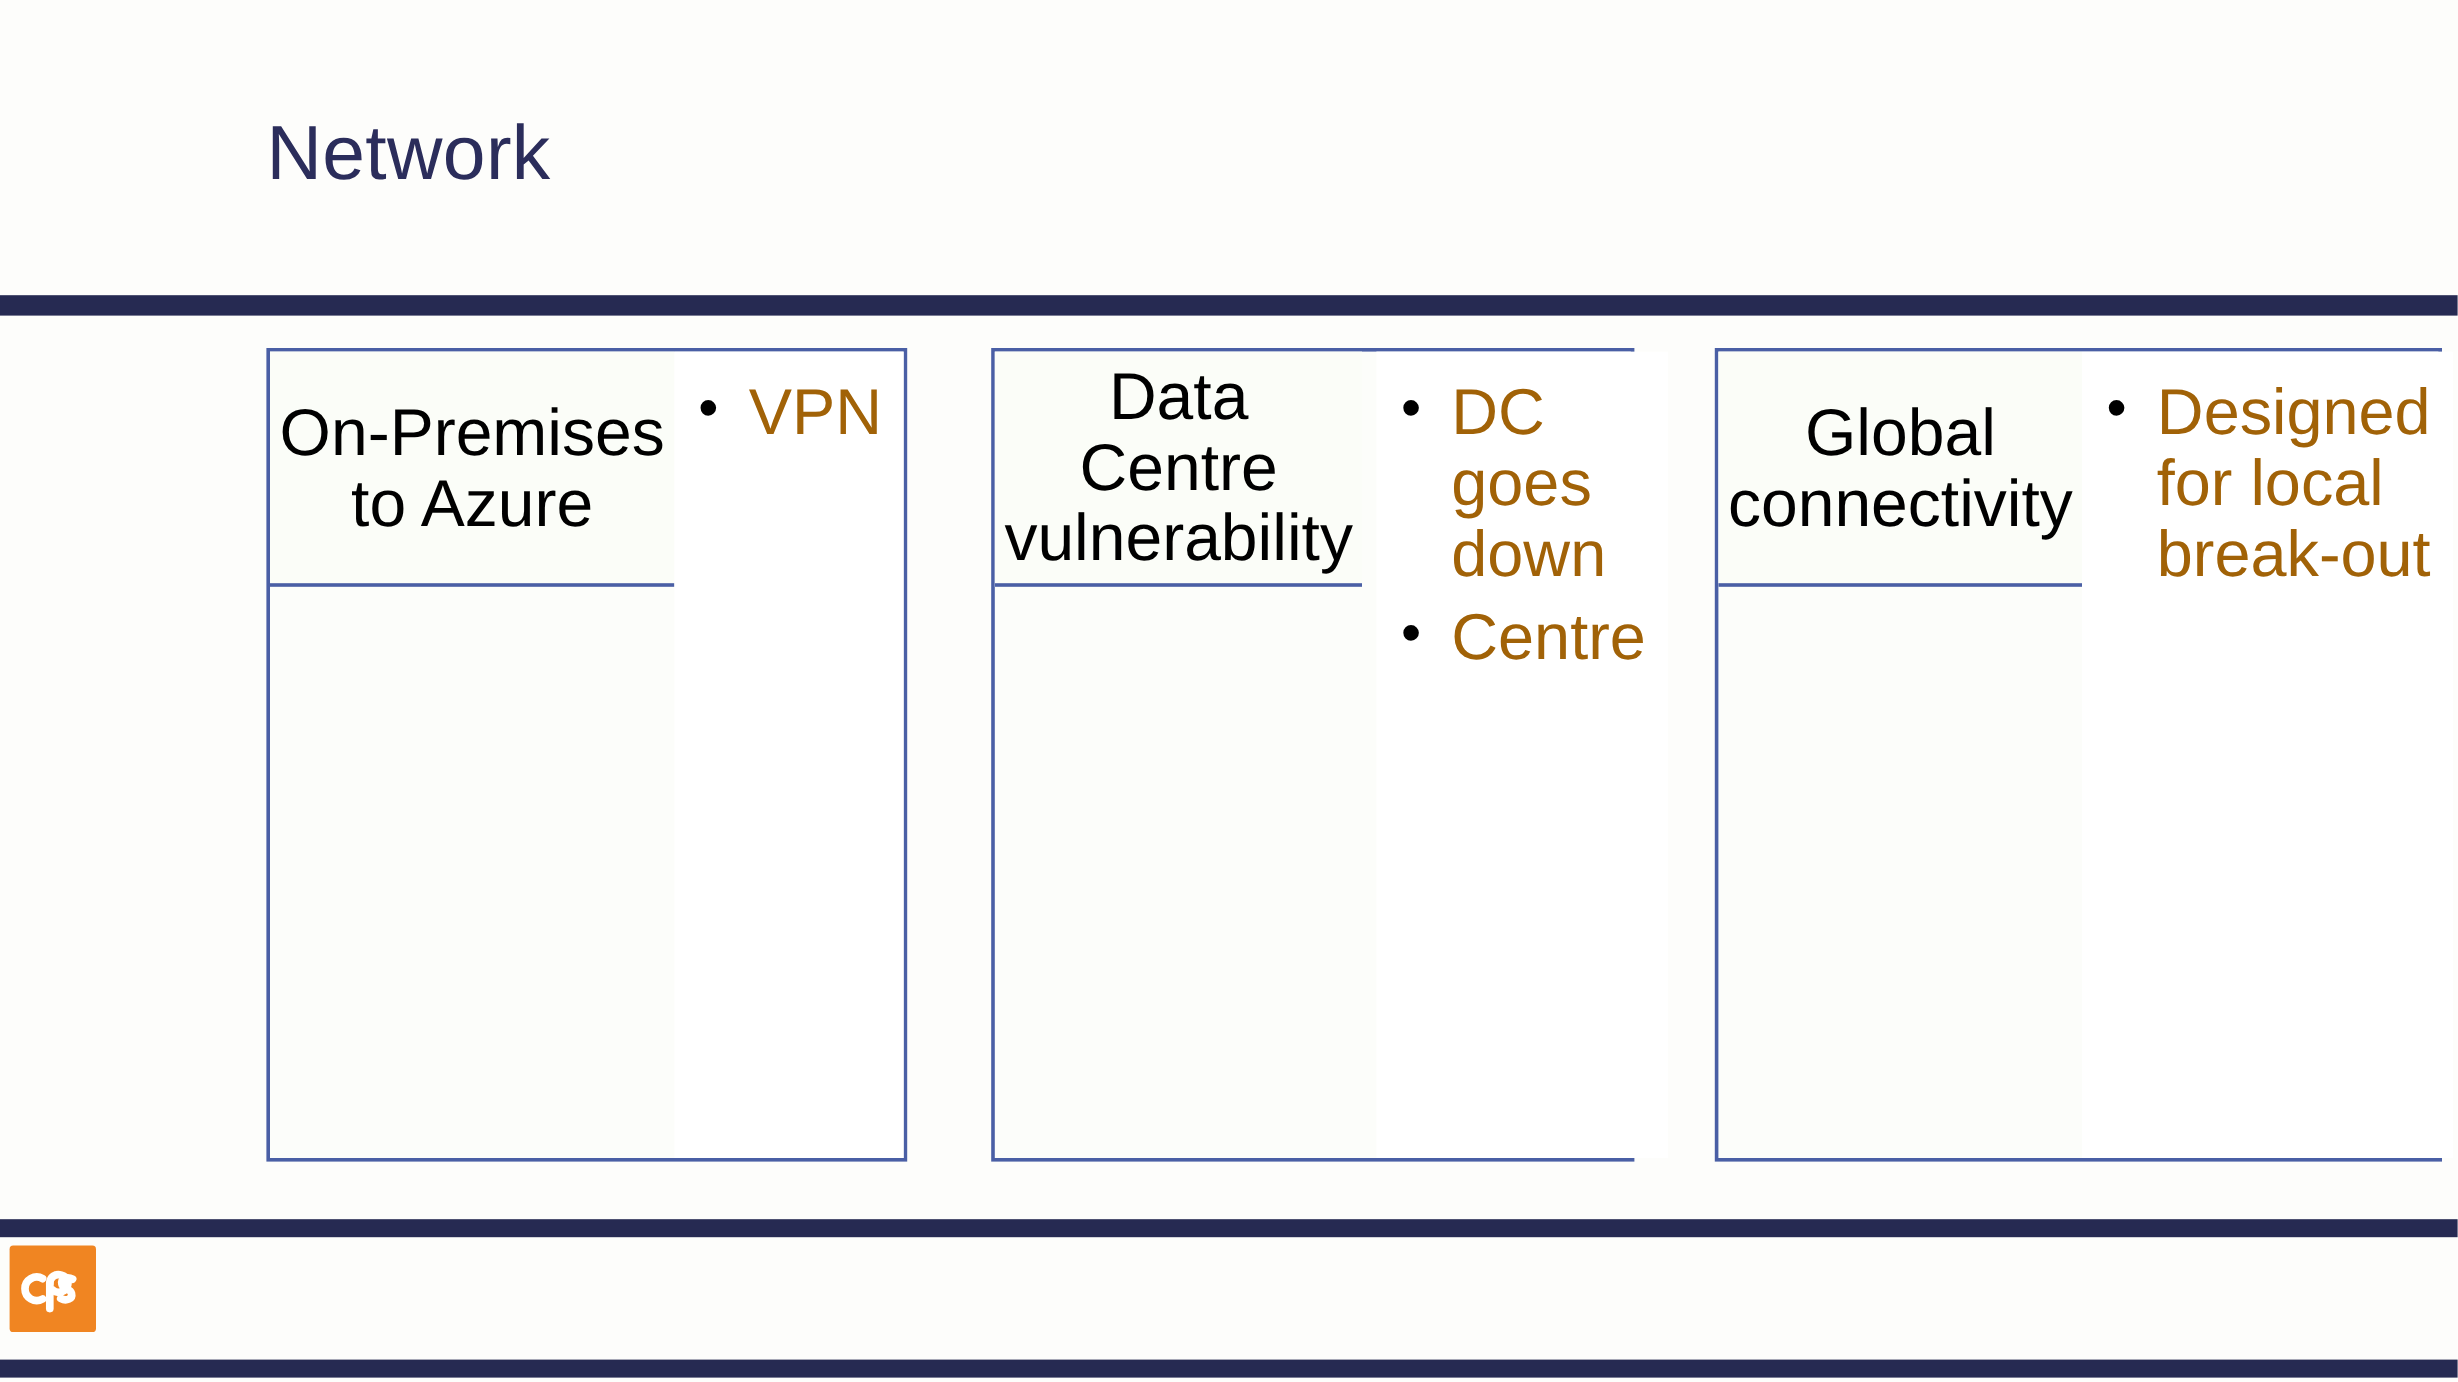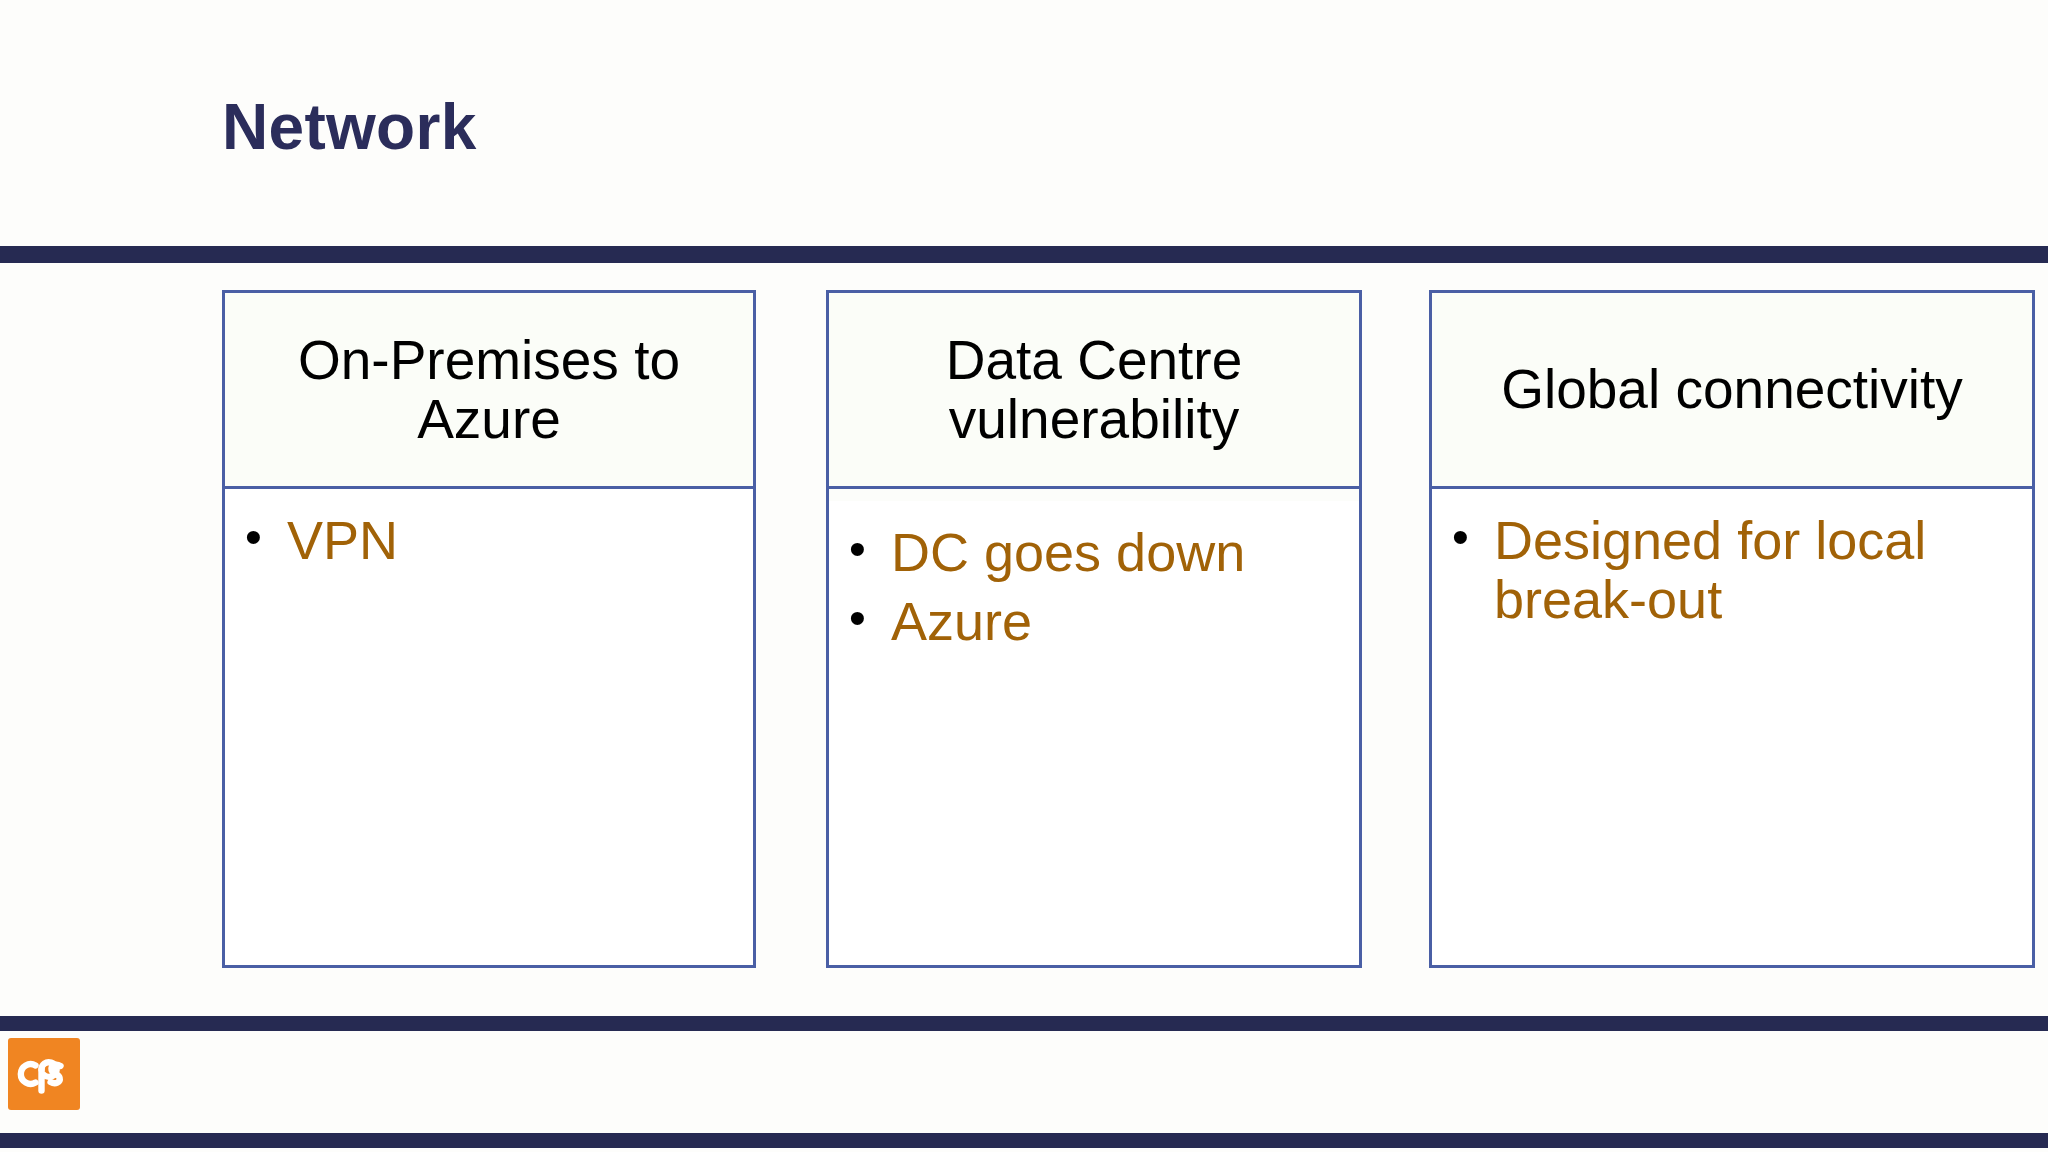--- a/index.html
+++ b/index.html
@@ -17,21 +17,21 @@
   }
 
   
   .slide-title {
     position: absolute;
     left: 222px;
     top: 92px;
     font-size: 64px;
     line-height: 1.1;
     color: #2b2d5b;
-    font-weight: 700;
+    font-weight: 400;
     letter-spacing: 0.3px;
     white-space: nowrap;
   }
 
   
   .rule {
     position: absolute;
     left: 0;
     width: 2048px;
     background: #262a52;
@@ -50,21 +50,20 @@
   }
 
   .tbl {
     position: absolute;
     top: 0;
     height: 678px;
     box-sizing: border-box;
     border: 3px solid #4a5fa5;
     background: #fcfdfa;
     display: flex;
-    flex-direction: column;
   }
   .tbl-1 { left: 222px;  width: 534px; }
   .tbl-2 { left: 826px;  width: 536px; gap: 12px; }
   .tbl-3 { left: 1429px; width: 606px; }
 
   .tbl-head {
     box-sizing: border-box;
     height: 196px;
     border-bottom: 3px solid #4a5fa5;
     display: flex;
@@ -143,21 +142,21 @@
     </div>
   </div>
 
   <div class="tbl tbl-2">
     <div class="tbl-head">
       <div class="tbl-head-text">Data Centre vulnerability</div>
     </div>
     <div class="tbl-body">
       <ul class="bullets">
         <li>DC goes down</li>
-        <li>Azure</li>
+        <li>Centre</li>
       </ul>
     </div>
   </div>
 
   <div class="tbl tbl-3">
     <div class="tbl-head">
       <div class="tbl-head-text">Global connectivity</div>
     </div>
     <div class="tbl-body">
       <ul class="bullets">

